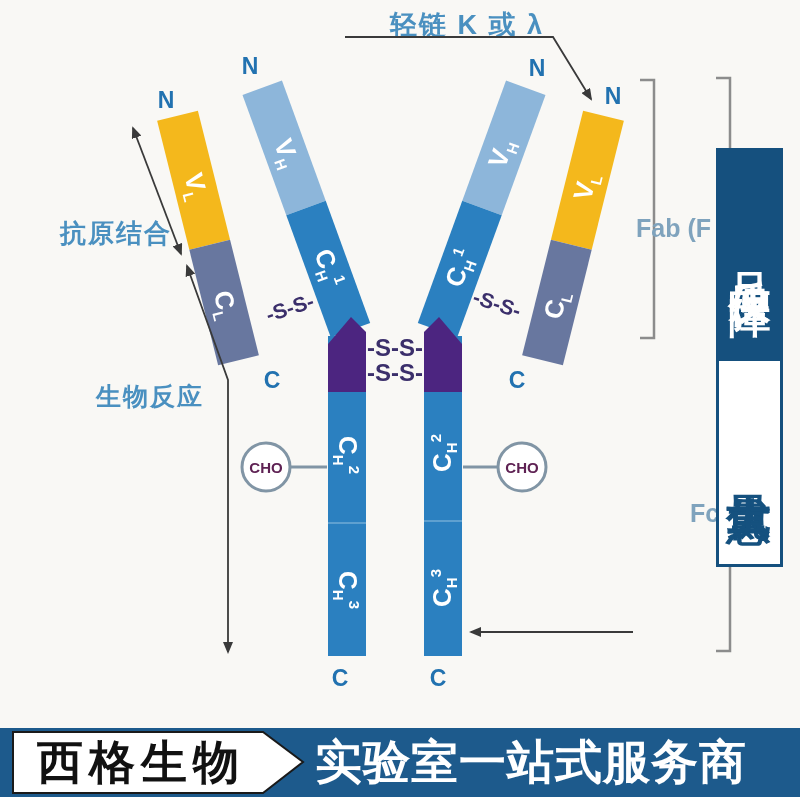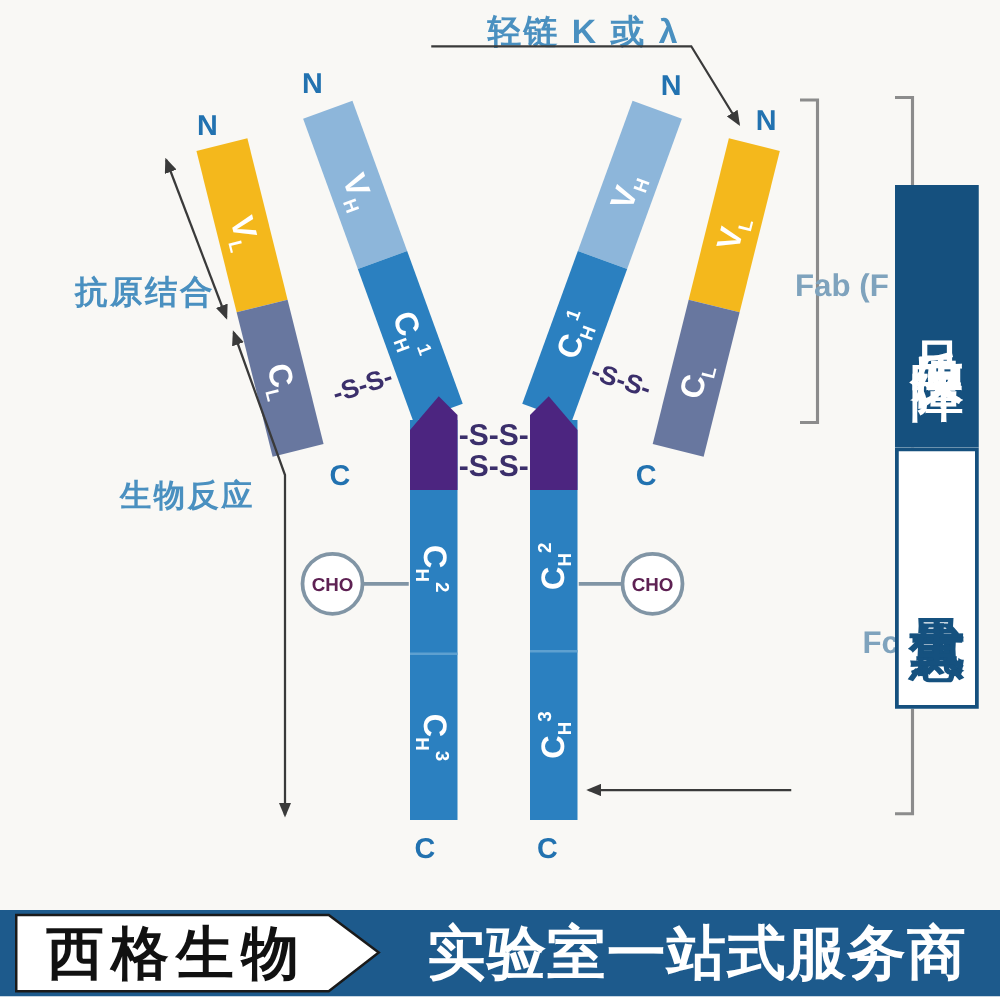--- a/index.html
+++ b/index.html
@@ -33,21 +33,21 @@
     color:#15517f;writing-mode:vertical-rl;text-orientation:upright;
     font-size:44px;font-weight:bold;letter-spacing:2px;
     display:flex;align-items:center;justify-content:center;z-index:5;
   }
   .footer{
     position:absolute;left:0;top:728px;width:800px;height:69px;
     background:#1d5a8c;z-index:4;
   }
   .footer-slogan{
     position:absolute;left:315px;top:0;width:485px;height:69px;
-    display:flex;align-items:center;justify-content:center;
+    display:flex;align-items:center;justify-content:flex-start;
     color:#ffffff;font-size:47px;font-weight:bold;letter-spacing:1px;
     white-space:nowrap;
   }
   .pennant-svg{position:absolute;left:11px;top:2px;}
   .brand-text{font-size:46px;font-weight:bold;fill:#111111;letter-spacing:6px;}
 </style>
 </head>
 <body>
 
 

